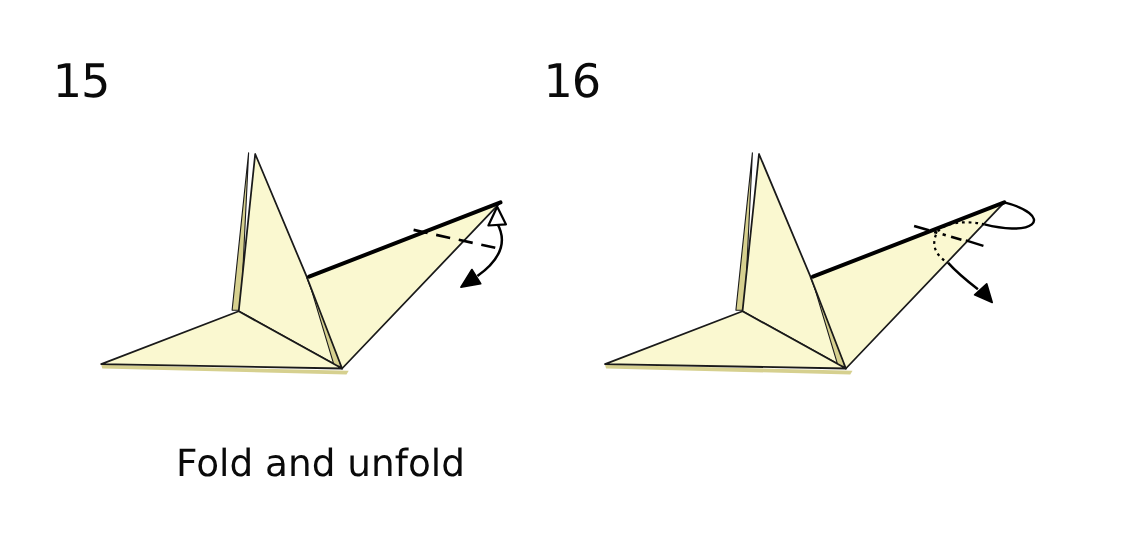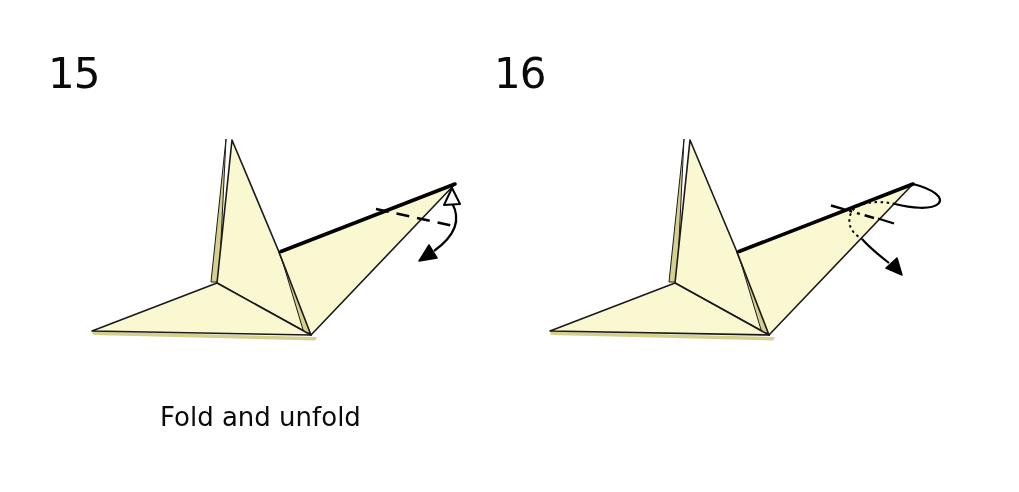--- a/index.html
+++ b/index.html
@@ -13,21 +13,21 @@
   .step-number{
     position:absolute;
     font-size:42px;line-height:1;
     color:#0a0a0a;
     letter-spacing:-1px;
   }
   #num15{left:48px;top:53px;}
   #num16{left:494px;top:53px;}
   .caption{
     position:absolute;top:402px;
-    font-size:26px;line-height:1.2;
+    font-size:34px;line-height:1.2;
     color:#0a0a0a;
   }
   #cap15{left:160px;}
   #cap16{left:607px;}
   svg{position:absolute;left:0;top:0;}
   .paper{fill:var(--paper,#faf8d0);stroke:var(--outline,#1a1a1a);stroke-width:1.6;stroke-linejoin:round;}
   .shade{fill:var(--paper-shade,#d6d08f);stroke:var(--outline,#1a1a1a);stroke-width:1;stroke-linejoin:round;}
   .shade-noline{fill:var(--paper-shade,#d6d08f);stroke:none;}
   .thick-edge{stroke:#000;stroke-width:3.6;fill:none;stroke-linecap:round;}
   .ann{stroke:var(--annotation,#000);fill:none;stroke-linecap:butt;}

